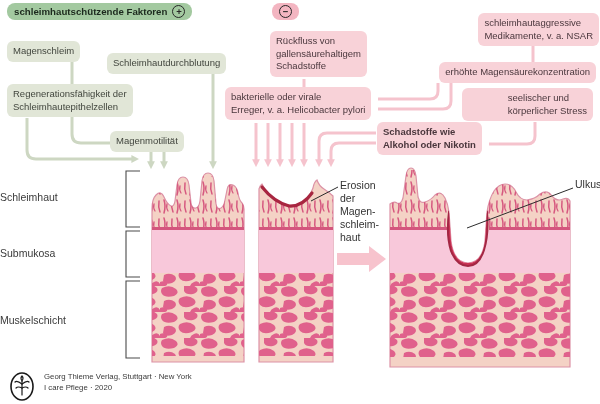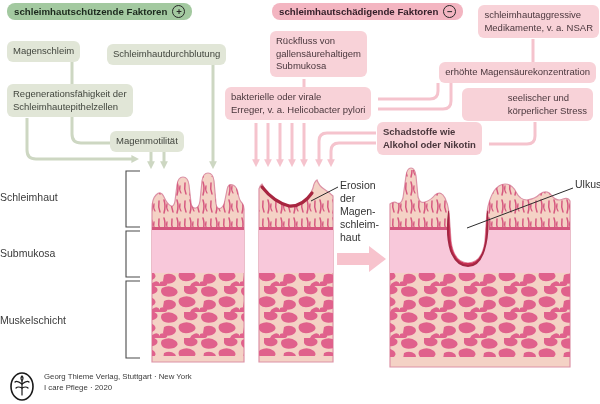--- a/index.html
+++ b/index.html
@@ -151,34 +151,33 @@
     <path d="M338,187 L311,201"></path>
     <path d="M573,188 L467,228"></path>
   </g>
 </svg>
 
 <div class="hdr green" style="left:7px; top:3px;">
   <span>schleimhautschützende Faktoren</span>
   <span class="circle-icon">+</span>
 </div>
 <div class="hdr pink" style="left:272px; top:3px;">
-  <span>schleimhautschädigende Faktoren</span>
   <span class="circle-icon">−</span>
 </div>
 
 <div class="fbox green" style="left:7px; top:41px;">Magenschleim</div>
-<div class="fbox green" style="left:107px; top:44px;text-align:right;">Schleimhautdurchblutung</div>
+<div class="fbox green" style="left:107px; top:53px;text-align:right;">Schleimhautdurchblutung</div>
 <div class="fbox green" style="left:7px; top:84px;">Regenerationsfähigkeit der
 Schleimhautepithelzellen</div>
 <div class="fbox green" style="left:110px; top:131px;">Magenmotilität</div>
 
 <div class="fbox pink" style="left:270px; top:31px;">Rückfluss von
 gallensäurehaltigem
-Submukosa</div>
-<div class="fbox pink" style="right:1px; top:5px;">schleimhautaggressive
+Schadstoffe</div>
+<div class="fbox pink" style="right:1px; top:13px;">schleimhautaggressive
 Medikamente, v. a. NSAR</div>
 <div class="fbox pink" style="right:4px; top:62px;">erhöhte Magensäurekonzentration</div>
 <div class="fbox pink" style="left:225px; top:87px;">bakterielle oder virale
 Erreger, v. a. Helicobacter pylori</div>
 <div class="fbox pink" style="right:7px; top:88px;padding-left:46px;">seelischer und
 körperlicher Stress</div>
 <div class="fbox pink" style="left:377px; top:122px;font-weight:bold;">Schadstoffe wie
 Alkohol oder Nikotin</div>
 
 <div class="tlabel" style="left:0px; top:191px;">Schleimhaut</div>

